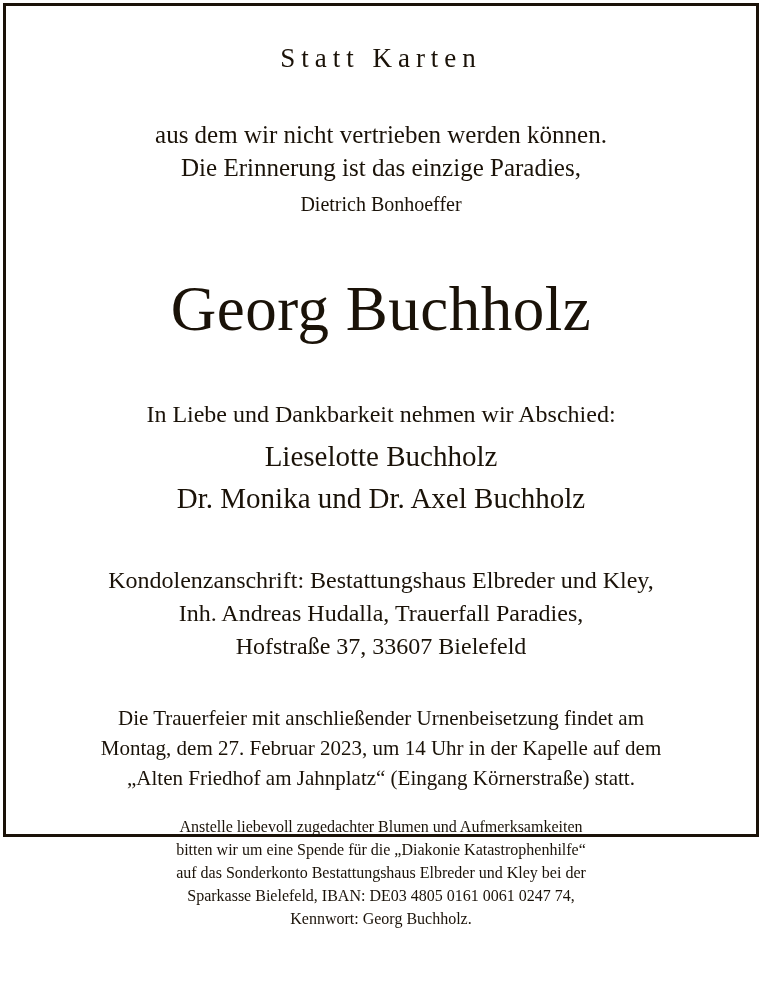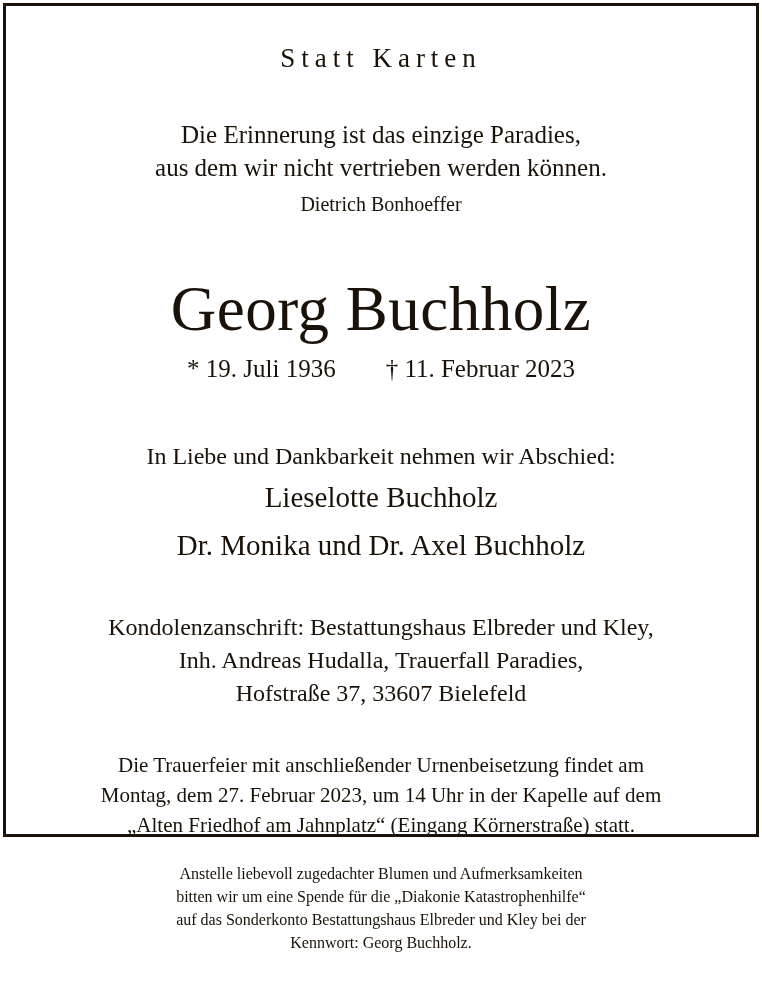--- a/index.html
+++ b/index.html
@@ -82,21 +82,21 @@
   .survivors-intro {
     font-size: 24px;
     line-height: 1.3;
   }
   .survivor-name {
     font-size: 29px;
     line-height: 1.33;
     margin-top: 6px;
   }
   .survivor-name + .survivor-name {
-    margin-top: 10px;
+    margin-top: 4px;
   }
 
   
   .condolence-block {
     margin-top: 46px;
   }
   .condolence-line {
     font-size: 24px;
     line-height: 1.38;
   }
@@ -122,28 +122,27 @@
 </head>
 <body>
 
 <div class="notice">
   <div class="notice-frame">
     <div class="inner">
 
       <div class="statt-karten">Statt Karten</div>
 
       <div class="quote-block">
+        <div class="quote-line">aus dem wir nicht vertrieben werden können.</div>
         <div class="quote-line">Die Erinnerung ist das einzige Paradies,</div>
-        <div class="quote-line">aus dem wir nicht vertrieben werden können.</div>
         <div class="quote-author">Dietrich Bonhoeffer</div>
       </div>
 
       <div class="name-block">
         <div class="deceased-name">Georg Buchholz</div>
-        <div class="dates-line">* 19. Juli 1936        † 11. Februar 2023</div>
       </div>
 
       <div class="survivors-block">
         <div class="survivors-intro">In Liebe und Dankbarkeit nehmen wir Abschied:</div>
         <div class="survivor-name">Lieselotte Buchholz</div>
         <div class="survivor-name">Dr. Monika und Dr. Axel Buchholz</div>
       </div>
 
       <div class="condolence-block">
         <div class="condolence-line">Kondolenzanschrift: Bestattungshaus Elbreder und Kley,</div>
@@ -154,18 +153,19 @@
       <div class="details-block">
         <div class="details-line">Die Trauerfeier mit anschließender Urnenbeisetzung findet am</div>
         <div class="details-line">Montag, dem 27. Februar 2023, um 14 Uhr in der Kapelle auf dem</div>
         <div class="details-line">„Alten Friedhof am Jahnplatz“ (Eingang Körnerstraße) statt.</div>
       </div>
 
       <div class="donation-block">
         <div class="donation-line">Anstelle liebevoll zugedachter Blumen und Aufmerksamkeiten</div>
         <div class="donation-line">bitten wir um eine Spende für die „Diakonie Katastrophenhilfe“</div>
         <div class="donation-line">auf das Sonderkonto Bestattungshaus Elbreder und Kley bei der</div>
+        <div class="donation-line">Sparkasse Bielefeld, IBAN: DE03 4805 0161 0061 0247 74,</div>
         <div class="donation-line">Kennwort: Georg Buchholz.</div>
       </div>
 
     </div>
   </div>
 </div>
 
 </body></html>

